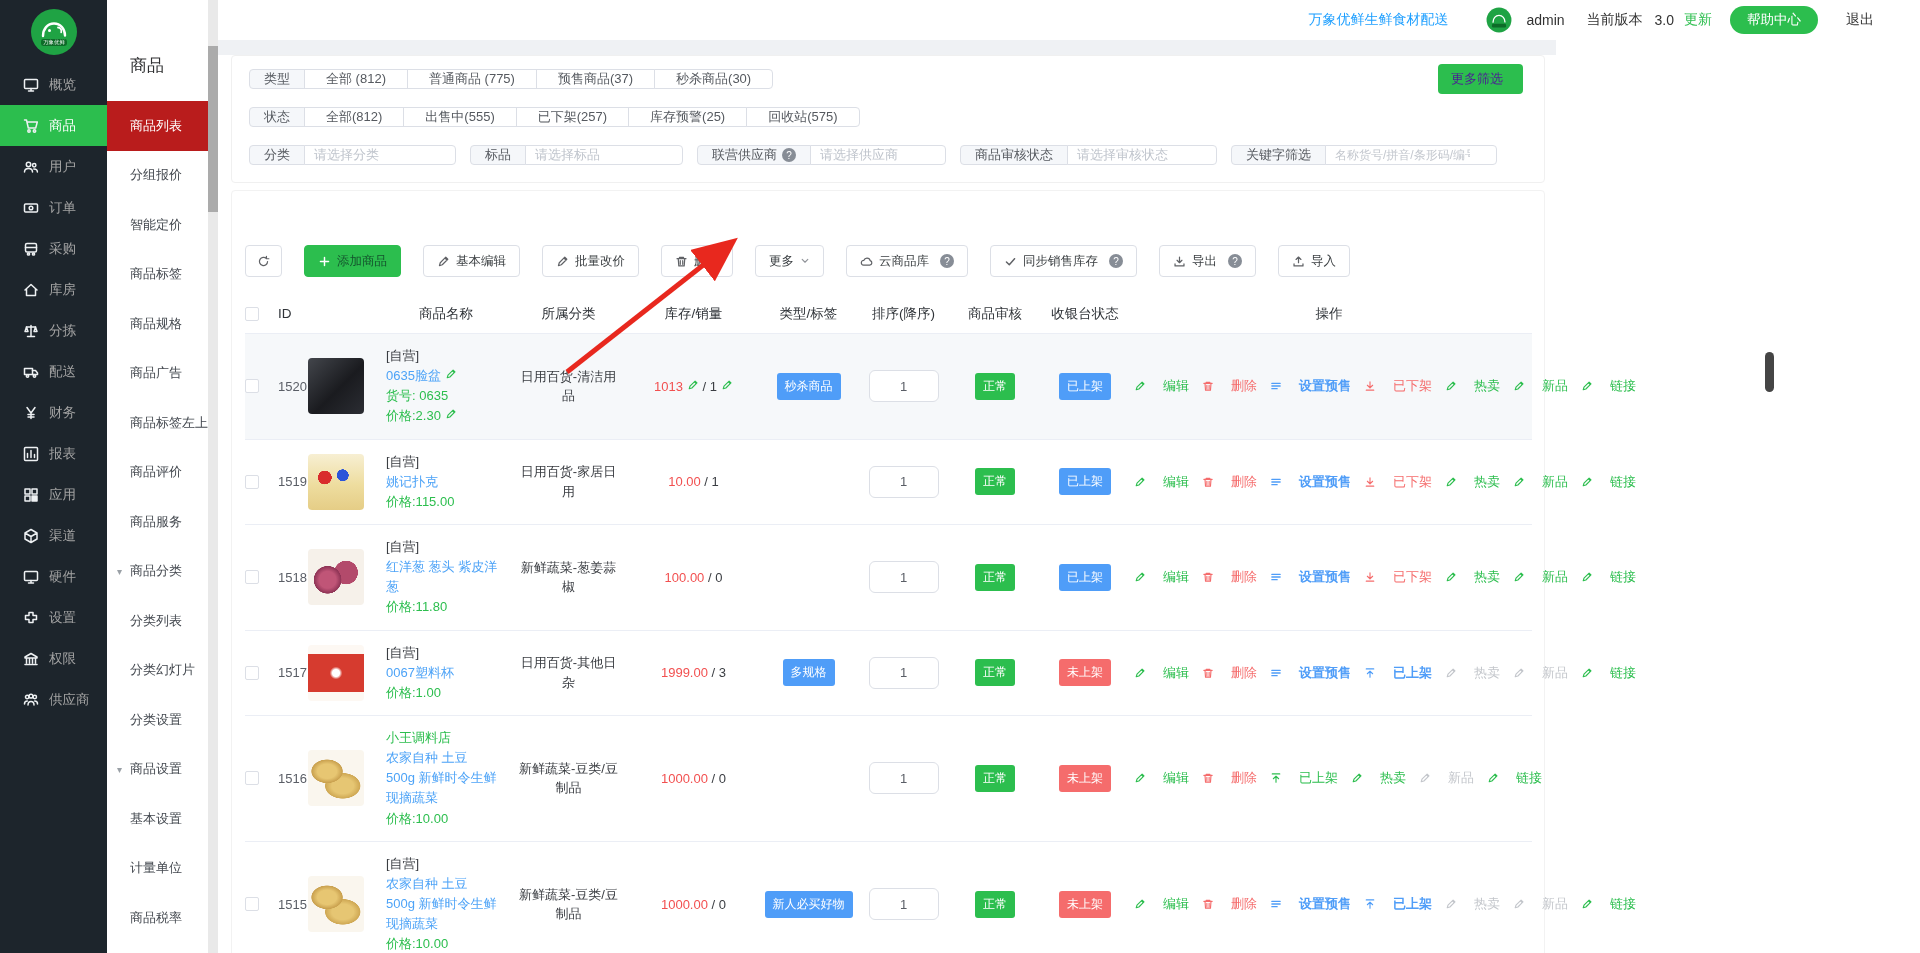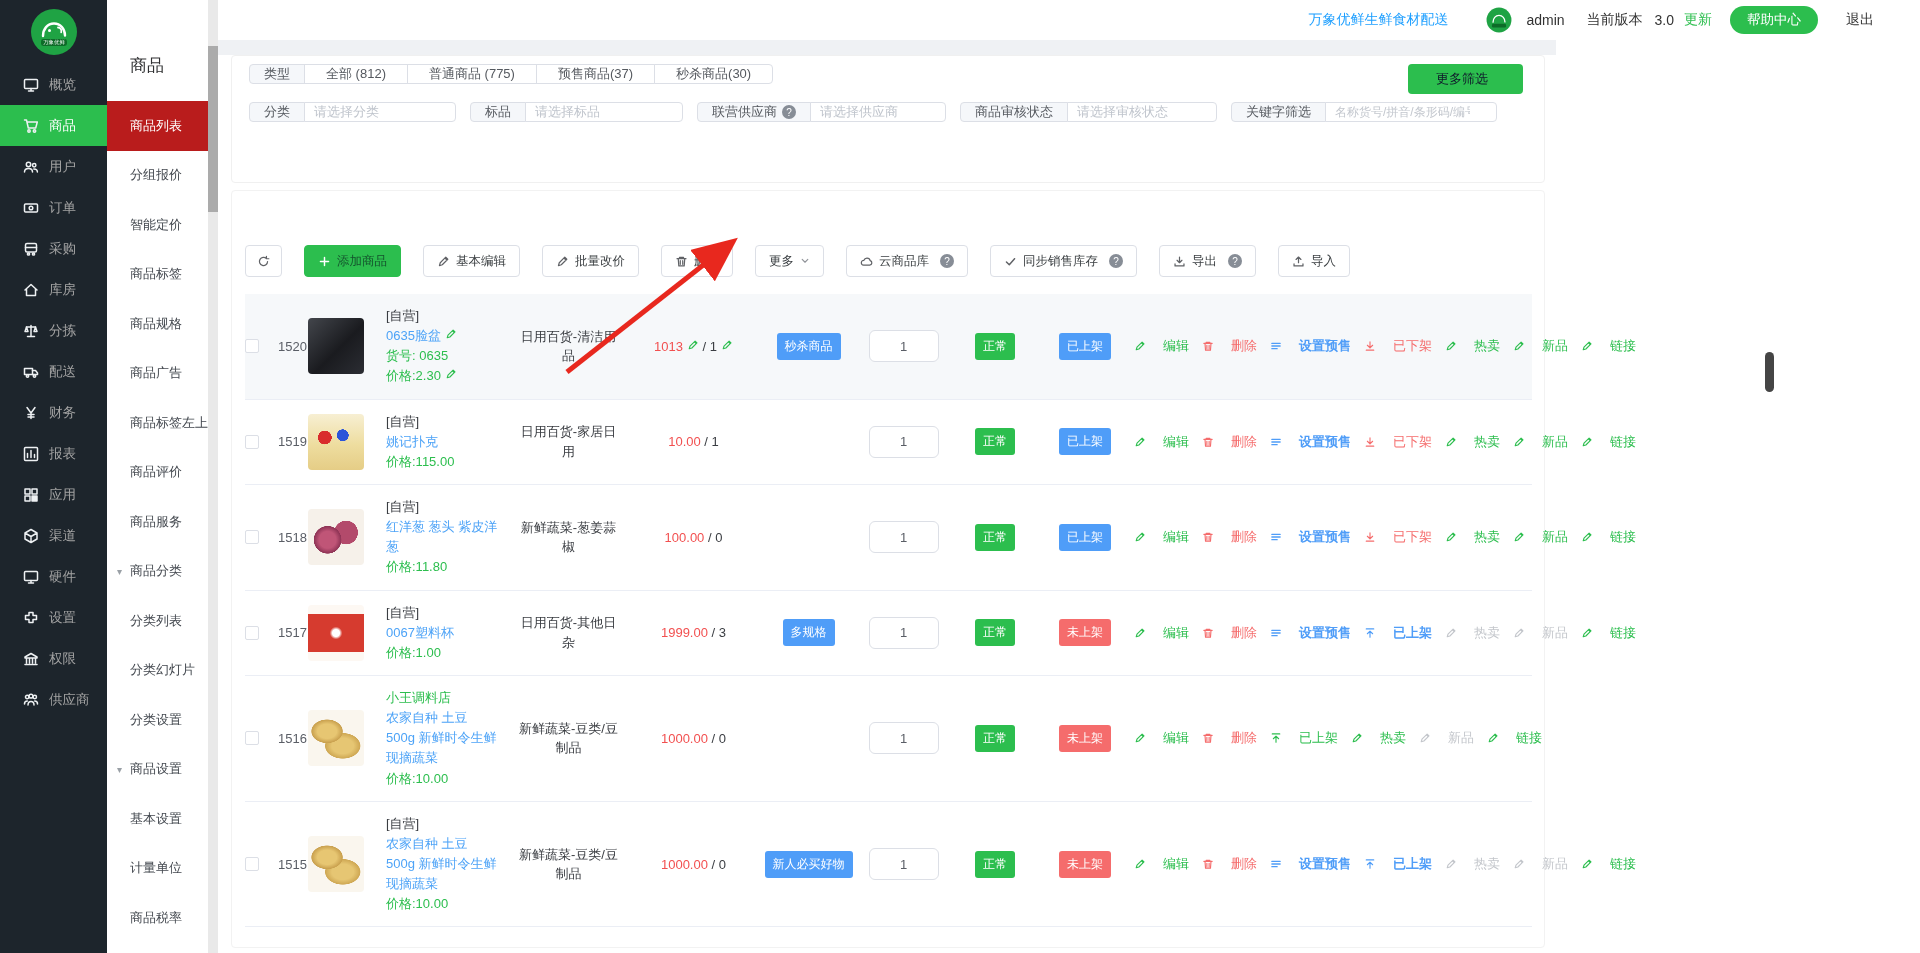--- a/index.html
+++ b/index.html
@@ -46,39 +46,39 @@
   .update-link { color:#2cbe4e; cursor:pointer; margin-right:18px; }
   .help-pill { background:#2cbe4e; color:#fff; border-radius:15px; padding:5px 17px; font-size:13.5px; cursor:pointer; margin-right:22px; }
   .logout { display:inline-flex; align-items:center; gap:6px; color:#333; cursor:pointer; }
   .logout .icn { font-size:15px; }
 
   .band { position:absolute; top:40px; left:0; width:1338px; height:15px; background:#eff1f4; }
 
   
   .filter-card { position:absolute; top:55px; left:13px; width:1314px; height:128px; background:#fff;
     border:1px solid #f0f0f0; border-radius:4px; padding:8px 0 0 17px; }
-  .filter-row { display:flex; height:30px; margin-bottom:8px; align-items:flex-start; }
+  .filter-row { display:flex; height:30px; margin-bottom:8px; align-items:center; }
   .fgroup { display:flex; margin-right:14px; }
   .flabel { background:#f5f7fa; border:1px solid #dcdfe6; padding:0 14px; display:flex; align-items:center;
     font-size:13px; color:#55595f; border-radius:4px 0 0 4px; white-space:nowrap; }
   .fopt { background:#fff; border:1px solid #dcdfe6; margin-left:-1px; padding:0 21px; display:flex;
     align-items:center; font-size:13px; color:#55595f; cursor:pointer; white-space:nowrap; }
   .fopt:last-child { border-radius:0 4px 4px 0; }
   .fselect { background:#fff; border:1px solid #dcdfe6; margin-left:-1px; border-radius:0 4px 4px 0;
     display:flex; align-items:center; justify-content:space-between; padding:0 9px; font-size:13px; color:#bfc4cc; cursor:pointer; }
   .fselect .icn { color:#c0c4cc; font-size:12px; }
   .fsearch { position:relative; display:flex; }
   .fsearch input { border:1px solid #dcdfe6; margin-left:-1px; border-radius:0 4px 4px 0; padding:0 26px 0 9px;
     font-size:12px; color:#606266; width:172px; outline:none; font-family:inherit; }
   .fsearch input::placeholder { color:#c3c7ce; }
   .fsearch .icn { position:absolute; right:8px; top:8px; color:#b6bac1; font-size:13px; }
   .qmark { display:inline-flex; width:14px; height:14px; border-radius:50%; background:#878d96; color:#fff;
     font-size:10px; align-items:center; justify-content:center; margin-left:5px; flex:none; cursor:pointer; }
-  .more-btn { position:absolute; right:21px; top:8px; height:30px; background:#2cbe4e; color:#0f172a;
-    border-radius:4px; display:flex; align-items:center; gap:7px; padding:0 28px; font-size:13px; cursor:pointer; }
+  .more-btn { position:absolute; right:21px; top:8px; height:30px; background:#2cbe4e; color:#4c1d95;
+    border-radius:4px; display:flex; align-items:center; gap:7px; padding:0 13px; font-size:13px; cursor:pointer; }
   .more-btn .icn { font-size:11px; }
 
   
   .table-card { position:absolute; top:190px; left:13px; width:1314px; min-height:660px; background:#fff;
     border:1px solid #f2f2f2; border-radius:4px; padding:54px 12px 20px 13px; }
   .toolbar { display:flex; gap:22px; height:32px; margin-bottom:17px; align-items:center; }
   .tbtn { display:inline-flex; align-items:center; gap:6px; height:32px; padding:0 13px;
     border:1px solid #dcdfe6; border-radius:4px; background:#fff; color:#3c4043; font-size:12.5px; cursor:pointer; white-space:nowrap; }
   .tbtn .icn { font-size:13px; color:#606266; }
   .tbtn.primary { background:#2cbe4e; border-color:#2cbe4e; color:#14532d; }
@@ -382,20 +382,32 @@
         <span id="type-opts" style="display:flex">
             <span class="fopt">全部 (812)</span>
             <span class="fopt">普通商品 (775)</span>
             <span class="fopt">预售商品(37)</span>
             <span class="fopt">秒杀商品(30)</span>
           </span>
       </div>
     </div>
     <div class="filter-row">
       <div class="fgroup">
+        <span class="flabel">状态</span>
+        <span id="status-opts" style="display:flex">
+            <span class="fopt">全部(812)</span>
+            <span class="fopt">出售中(555)</span>
+            <span class="fopt">已下架(257)</span>
+            <span class="fopt">库存预警(25)</span>
+            <span class="fopt">回收站(575)</span>
+          </span>
+      </div>
+    </div>
+    <div class="filter-row">
+      <div class="fgroup">
         <span class="flabel">分类</span>
         <span class="fselect" style="width:152px">
           <span>请选择分类</span>
           <span class="icn"></span>
         </span>
       </div>
       <div class="fgroup">
         <span class="flabel">标品</span>
         <span class="fselect" style="width:158px">
           <span>请选择标品</span>
@@ -511,20 +523,33 @@
         </button>
         <button class="tbtn">
           <span class="icn">
             <svg viewBox="0 0 16 16">
               <path d="M8 9.5v-7M5 5.5l3-3 3 3M2.5 11v2.5h11V11"></path>
             </svg>
           </span>
           <span>导入</span>
         </button>
       </div>
+    <div class="thead">
+      <span class="checkbox"></span>
+      <span class="hl-left">ID</span>
+      <span></span>
+      <span class="hc">商品名称</span>
+      <span class="hc">所属分类</span>
+      <span class="hc">库存/销量</span>
+      <span class="hc">类型/标签</span>
+      <span class="hc">排序(降序)</span>
+      <span class="hc">商品审核</span>
+      <span class="hc">收银台状态</span>
+      <span class="hc">操作</span>
+    </div>
     <div id="tbody">
         <div class="trow hl">
           <span class="checkbox"></span>
           <span class="c-id">1520</span>
           <span>
             <div class="pimg img-dark"></div>
           </span>
           <div class="c-name">
             <div class="tagline">[自营]</div>
             <div><span class="pname">0635脸盆</span><span class="pencil icn">

